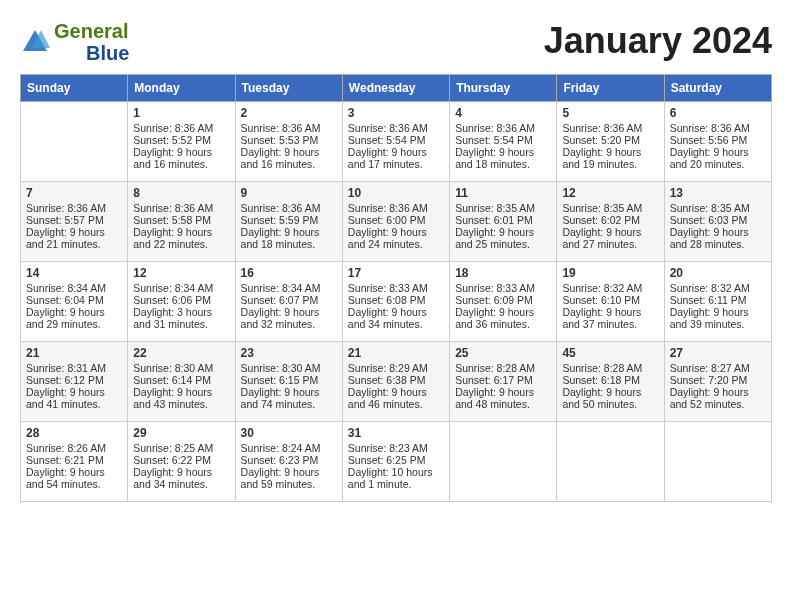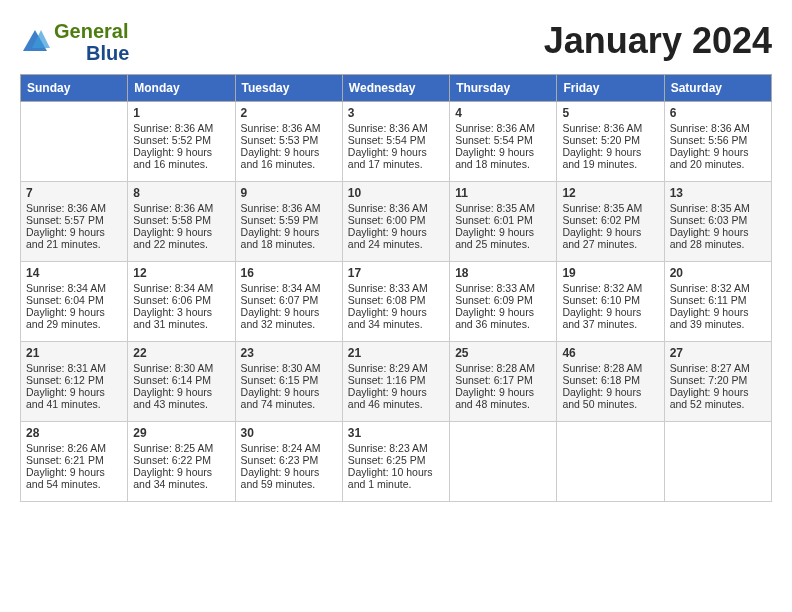--- a/index.html
+++ b/index.html
@@ -249,31 +249,31 @@
         </td>
         <td>
           <span class="day-number">23</span>
           <div>Sunrise: 8:30 AM</div>
           <div>Sunset: 6:15 PM</div>
           <div>Daylight: 9 hours and 74 minutes.</div>
         </td>
         <td>
           <span class="day-number">21</span>
           <div>Sunrise: 8:29 AM</div>
-          <div>Sunset: 1:16 PM</div>
+          <div>Sunset: 6:38 PM</div>
           <div>Daylight: 9 hours and 46 minutes.</div>
         </td>
         <td>
           <span class="day-number">25</span>
           <div>Sunrise: 8:28 AM</div>
           <div>Sunset: 6:17 PM</div>
           <div>Daylight: 9 hours and 48 minutes.</div>
         </td>
         <td>
-          <span class="day-number">46</span>
+          <span class="day-number">45</span>
           <div>Sunrise: 8:28 AM</div>
           <div>Sunset: 6:18 PM</div>
           <div>Daylight: 9 hours and 50 minutes.</div>
         </td>
         <td>
           <span class="day-number">27</span>
           <div>Sunrise: 8:27 AM</div>
           <div>Sunset: 7:20 PM</div>
           <div>Daylight: 9 hours and 52 minutes.</div>
         </td>

